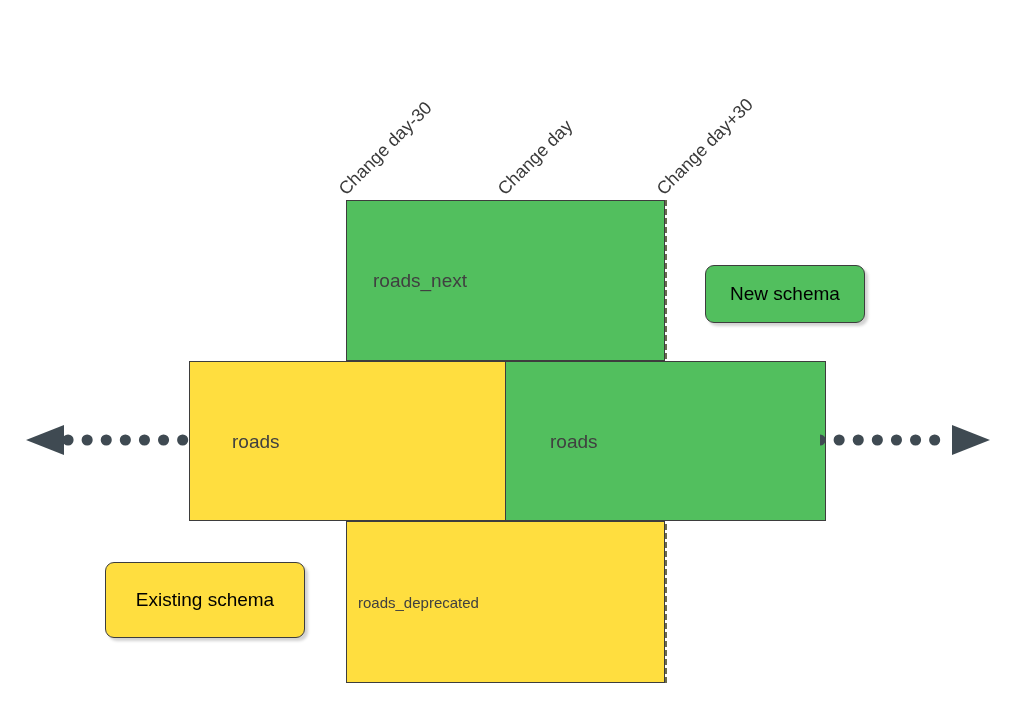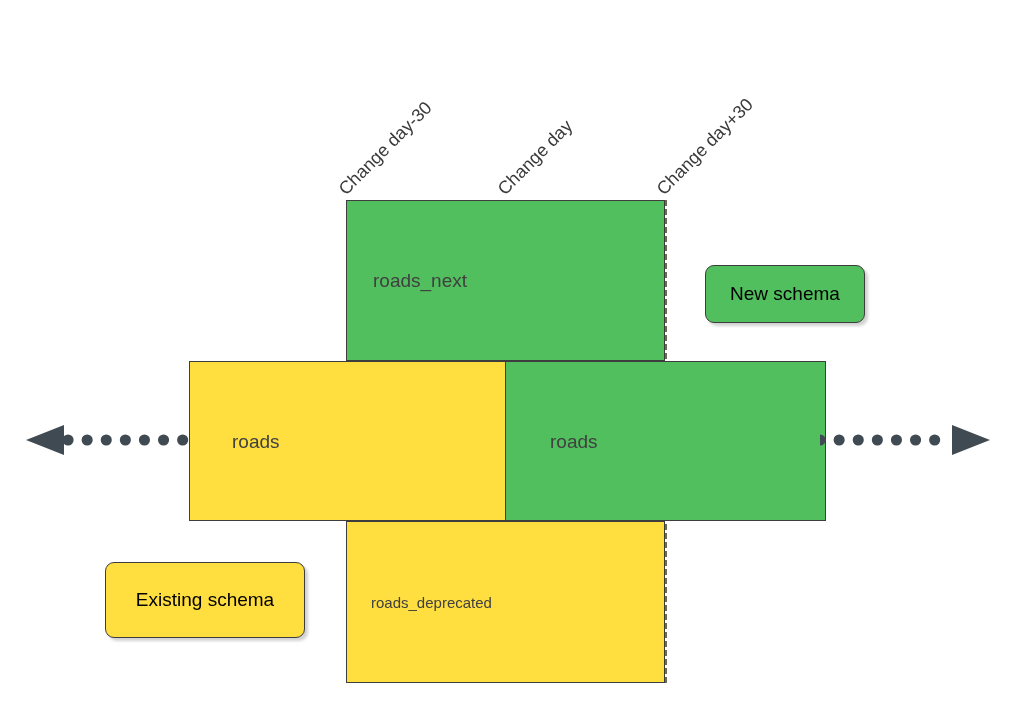--- a/index.html
+++ b/index.html
@@ -76,21 +76,21 @@
   }
 
   #block-roads-deprecated {
     left: 346px;
     top: 521px;
     width: 319px;
     height: 162px;
     background: #ffde3f;
   }
   #block-roads-deprecated .block-label {
-    margin-left: 24px;
+    margin-left: 11px;
   }
 
   
   .change-line {
     position: absolute;
     top: 200px;
     height: 483px;
     width: 0;
     border-left: 3px dashed #4a4a2a;
     opacity: 0.82;

